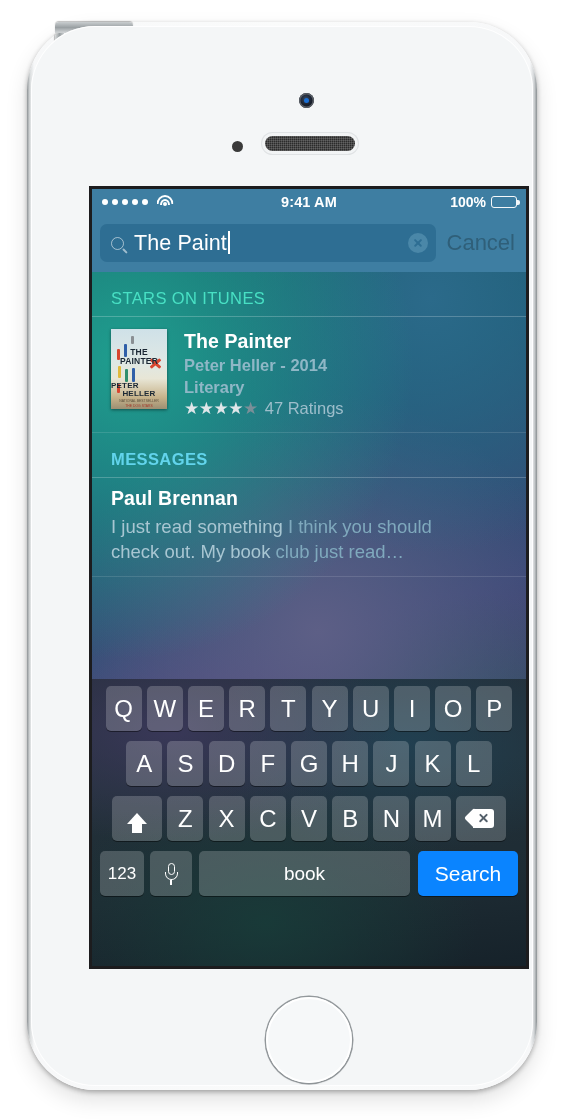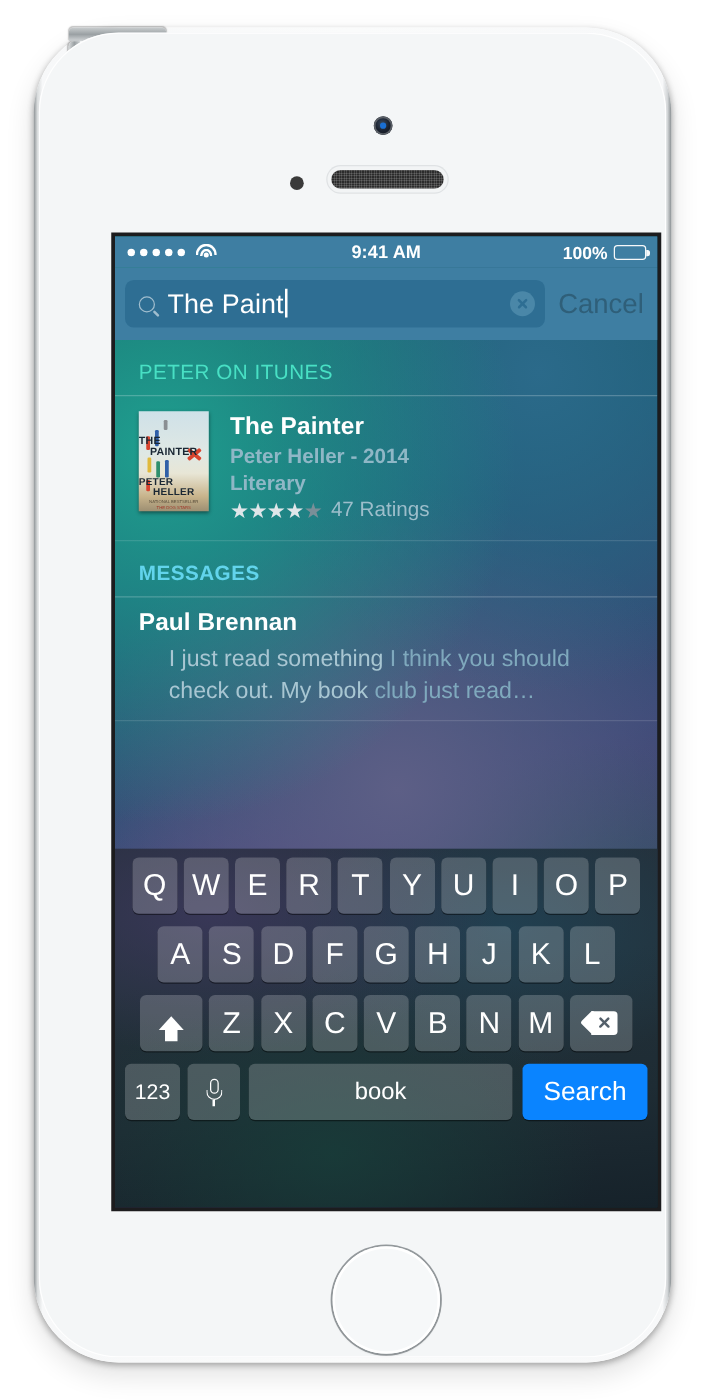--- a/index.html
+++ b/index.html
@@ -159,21 +159,21 @@
   #book-title{ color:#ffffff; font-size:19.5px; letter-spacing:.1px;font-weight:bold; }
   .book-meta{ color:#8fb7c6; font-size:16.5px; margin-top:3px;font-weight:bold; }
   #book-rating{ display:flex; align-items:center; margin-top:2px; }
   #stars{ letter-spacing:-0.5px; font-size:17px; line-height:1; }
   .star-on{ color:#dfe6e9; }
   .star-off{ color:#7a8f98; }
   #ratings-count{ color:#9dbecb; font-size:16.5px; margin-left:7px; }
 
   #message-row{ padding:9px 19px 12px 19px; }
   #message-sender{ color:#ffffff; font-size:19.5px; font-weight:bold; letter-spacing:.1px;}
-  #message-preview{ color:#a8c6d2; font-size:18.5px; line-height:1.33; margin-top:5px;margin-left:24px; }
+  #message-preview{ color:#a8c6d2; font-size:18.5px; line-height:1.33; margin-top:5px; }
   #message-preview .dim{ color:#7fa9bd; }
 
   
   #keyboard{
     position:absolute; left:0; bottom:0; width:100%; height:287px;
     background:
       radial-gradient(80% 60% at 18% 18%, rgba(64,58,98,.75) 0%, rgba(64,58,98,0) 65%),
       radial-gradient(70% 60% at 72% 22%, rgba(32,70,90,.7) 0%, rgba(32,70,90,0) 65%),
       radial-gradient(70% 70% at 40% 85%, rgba(24,62,58,.8) 0%, rgba(24,62,58,0) 70%),
       linear-gradient(175deg,#252f3a 0%, #23313a 35%, #1e2c34 70%, #16222a 100%);
@@ -265,35 +265,35 @@
         <span id="clear-button">
           <span></span>
             <span></span>
         </span>
       </div>
       <div id="cancel-button">Cancel</div>
     </div>
 
     <div id="results">
 
-      <div class="section-header" id="book-section-header">PETER ON ITUNES</div>
+      <div class="section-header" id="book-section-header">STARS ON ITUNES</div>
       <div class="hairline"></div>
 
       <div id="book-row">
         <div id="book-cover">
           <div class="stroke" style="left:6px;  top:20px; width:3px;  height:11px; background:#d8452f;"></div>
           <div class="stroke" style="left:13px; top:15px; width:3px;  height:13px; background:#2f5fa8;"></div>
           <div class="stroke" style="left:20px; top:7px;  width:2.5px;height:8px;  background:#8a8f93;"></div>
           <div class="stroke" style="left:7px;  top:37px; width:3px;  height:12px; background:#e0b93c;"></div>
           <div class="stroke" style="left:14px; top:40px; width:3px;  height:13px; background:#2f8f6d;"></div>
           <div class="stroke" style="left:21px; top:39px; width:3px;  height:14px; background:#3060a8;"></div>
           <div class="stroke" style="left:38px; top:33px; width:13px; height:3px;  background:#d8452f; transform:rotate(40deg);"></div>
           <div class="stroke" style="left:38px; top:33px; width:13px; height:3px;  background:#d8452f; transform:rotate(-40deg);"></div>
           <div class="stroke" style="left:6px;  top:55px; width:3px;  height:9px;  background:#d8452f;"></div>
-          <div style="position:absolute;left:0;top:18px;width:100%;color:#1a2733;
+          <div style="position:absolute;left:0;top:18px;width:100%;text-align:center;color:#1a2733;
                       font-size:8.5px;font-weight:bold;letter-spacing:.2px;">THE</div>
           <div style="position:absolute;left:0;top:27px;width:100%;text-align:center;color:#1a2733;
                       font-size:8.5px;font-weight:bold;letter-spacing:.2px;">PAINTER</div>
           <div style="position:absolute;left:0;top:52px;width:100%;text-align:left;color:#1a2733;
                       font-size:8px;font-weight:bold;letter-spacing:.2px;">PETER</div>
           <div style="position:absolute;left:0;top:60px;width:100%;text-align:center;color:#1a2733;
                       font-size:8px;font-weight:bold;letter-spacing:.2px;">HELLER</div>
           <div style="position:absolute;left:0;top:70px;width:100%;text-align:center;color:#5a4f3c;
                       font-size:3.4px;">NATIONAL BESTSELLER</div>
           <div style="position:absolute;left:0;top:75px;width:100%;text-align:center;color:#a13a2a;

